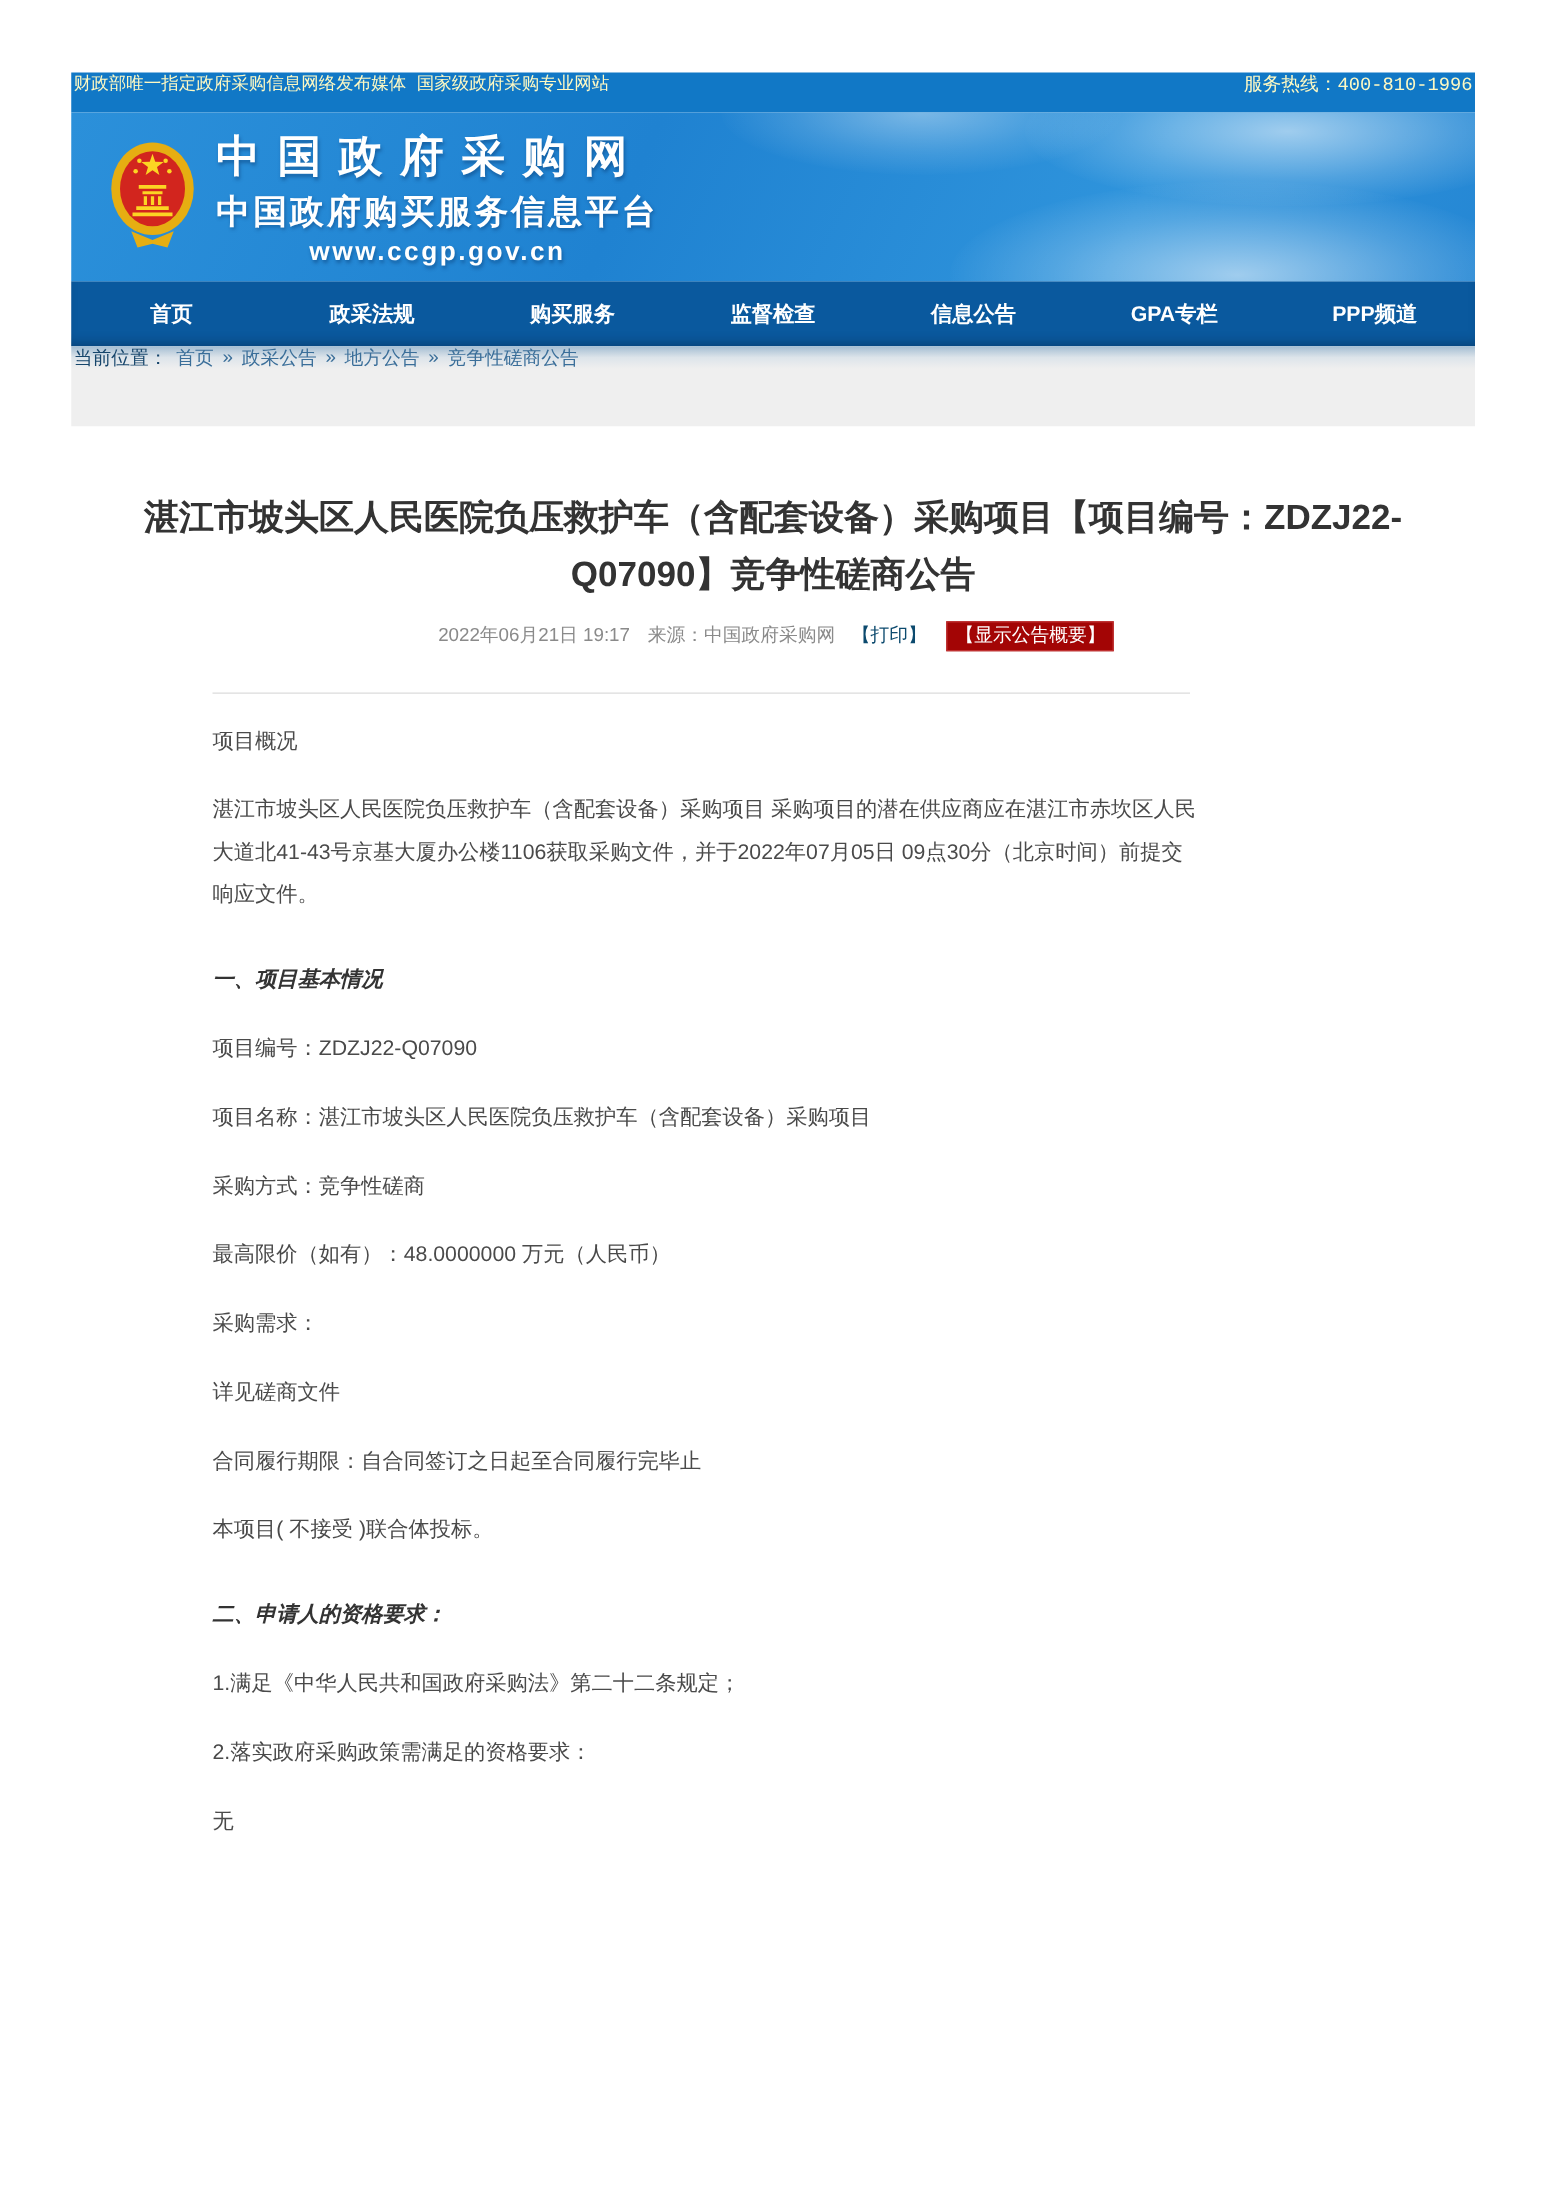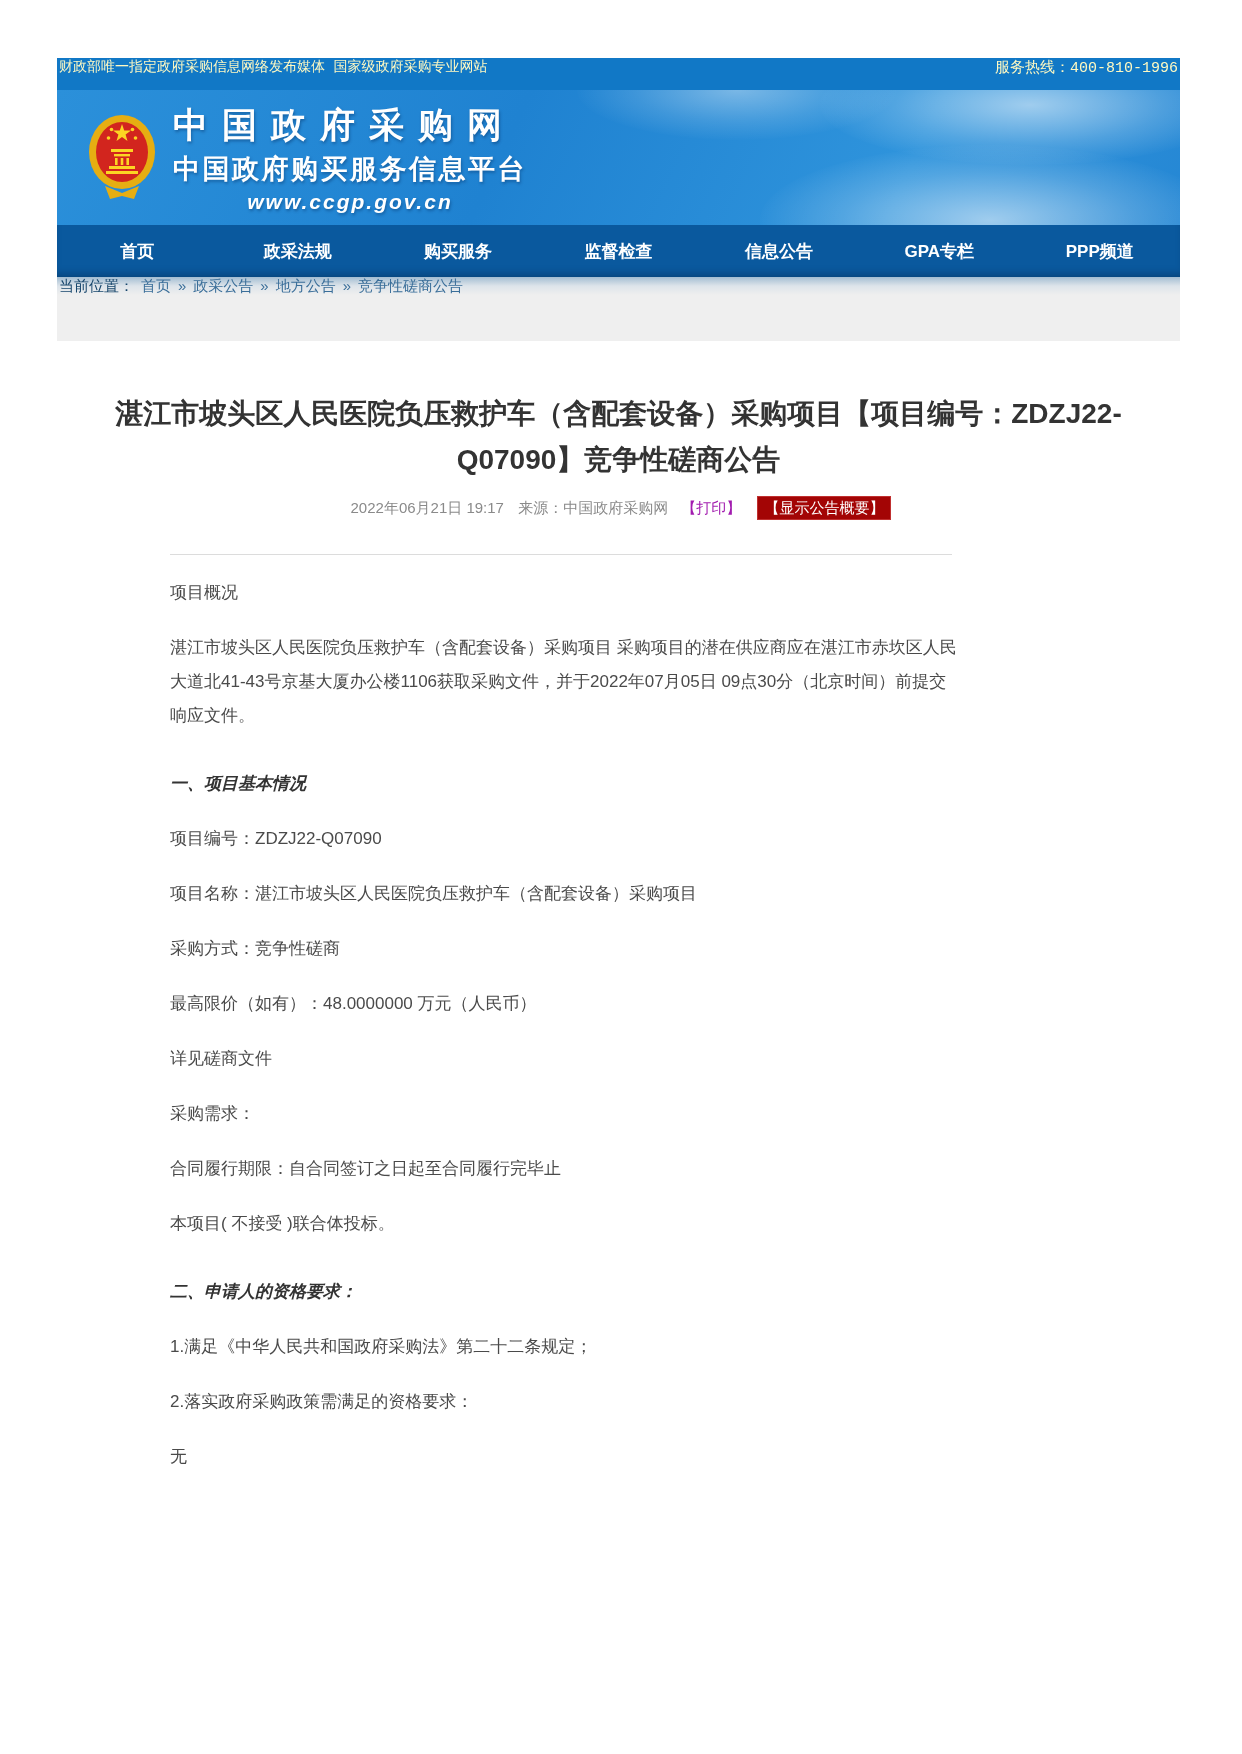--- a/index.html
+++ b/index.html
@@ -28,21 +28,21 @@
   .cloud { position: absolute; border-radius: 50%; pointer-events: none;
     background: radial-gradient(ellipse at center, rgba(255,255,255,0.55) 0%, rgba(255,255,255,0.18) 45%, rgba(255,255,255,0) 72%);
   }
   .cloud.c1 { width: 420px; height: 120px; right: -60px; top: -45px; }
   .cloud.c2 { width: 460px; height: 150px; right: -40px; bottom: -70px; }
   .cloud.c3 { width: 320px; height: 100px; left: 520px; top: -50px; opacity: .7; }
   .logo-block { display: flex; align-items: center; margin-left: 30px; gap: 16px; text-decoration: none; cursor: pointer; position: relative; }
   .logo-text { display: flex; flex-direction: column; color: #fff; text-shadow: 1px 2px 3px rgba(0,40,90,.4); }
   .site-name { font-size: 35px; font-weight: bold; letter-spacing: 14px; white-space: nowrap; }
   .site-sub  { font-size: 27px; font-weight: bold; letter-spacing: 2.5px; margin-top: 2px; white-space: nowrap; }
-  .site-url  { font-size: 21px; font-weight: bold; letter-spacing: 2px; margin-top: 3px; text-align: center; font-style: italic; }
+  .site-url  { font-size: 21px; font-weight: bold; letter-spacing: 2px; margin-top: 3px; text-align: center; }
 
   
   .nav {
     height: 52px; background: #0A599E; display: flex; align-items: center;
     box-shadow: inset 0 -7px 9px -5px rgba(0,20,40,.35);
   }
   .nav-item { flex: 1; text-align: center; color: #fff; font-weight: bold; font-size: 17px; text-decoration: none; cursor: pointer; }
 
   
   .breadcrumb-strip {
@@ -56,21 +56,21 @@
   .bc-sep { color: #3A6E99; }
 
   
   .content { background: #fff; padding-bottom: 190px; }
   .title {
     width: 1092px; margin: 50px auto 0; text-align: center;
     font-size: 28px; line-height: 46px; font-weight: bold; color: #333;
   }
   .meta { text-align: center; color: #8A8A8A; font-size: 15px; margin-top: 16px; }
   .meta .m { margin: 0 5px; }
-  .print { color: #a21caf; text-decoration: none; cursor: pointer; margin: 0 4px; }
+  .print { color: #0c4a6e; text-decoration: none; cursor: pointer; margin: 0 4px; }
   .summary-btn {
     background: #A30505; border: 1px solid #C03030; color: #fff;
     padding: 2px 6px 3px; font-size: 15px; text-decoration: none; cursor: pointer; margin-left: 8px;
   }
   .divider { width: 782px; margin: 36px 0 0 113px; border-top: 1px solid #DCDCDC; }
   .article-body { width: 792px; margin: 12px 0 0 113px; color: #4A4A4A; font-size: 17px; }
   .article-body p { line-height: 34px; margin: 21px 0; }
   .article-body p.sec { color: #333; font-weight: bold; margin-top: 34px; font-style: italic; }
 </style>
 </head>
@@ -149,22 +149,22 @@
     <div class="divider"></div>
 
     <div class="article-body">
       <p>项目概况</p>
       <p>湛江市坡头区人民医院负压救护车（含配套设备）采购项目 采购项目的潜在供应商应在湛江市赤坎区人民大道北41-43号京基大厦办公楼1106获取采购文件，并于2022年07月05日 09点30分（北京时间）前提交响应文件。</p>
       <p class="sec">一、项目基本情况</p>
       <p>项目编号：ZDZJ22-Q07090</p>
       <p>项目名称：湛江市坡头区人民医院负压救护车（含配套设备）采购项目</p>
       <p>采购方式：竞争性磋商</p>
       <p>最高限价（如有）：48.0000000 万元（人民币）</p>
+      <p>采购需求：</p>
       <p>详见磋商文件</p>
-      <p>采购需求：</p>
       <p>合同履行期限：自合同签订之日起至合同履行完毕止</p>
       <p>本项目( 不接受  )联合体投标。</p>
       <p class="sec">二、申请人的资格要求：</p>
       <p>1.满足《中华人民共和国政府采购法》第二十二条规定；</p>
       <p>2.落实政府采购政策需满足的资格要求：</p>
       <p>无</p>
     </div>
   </div>
 
 </div>

